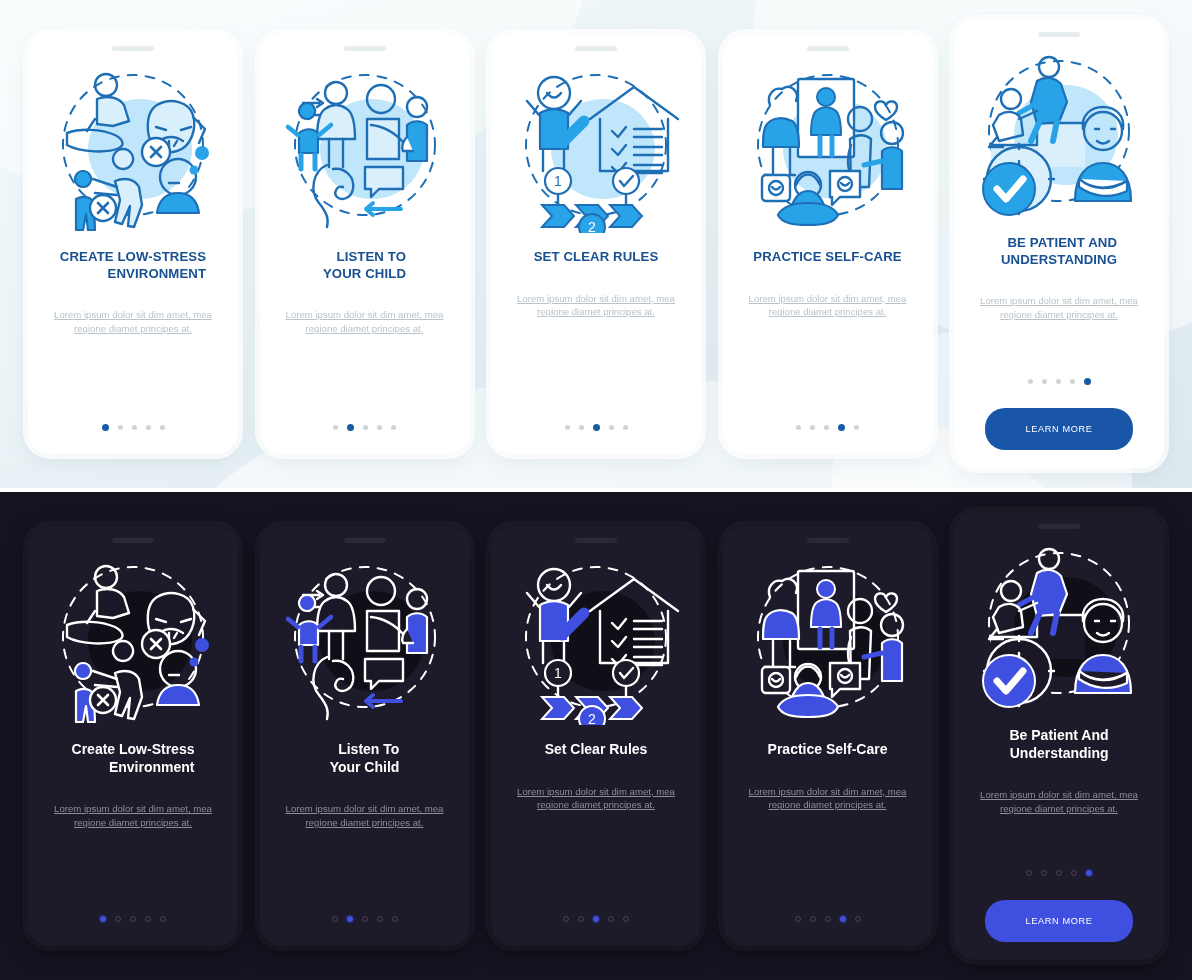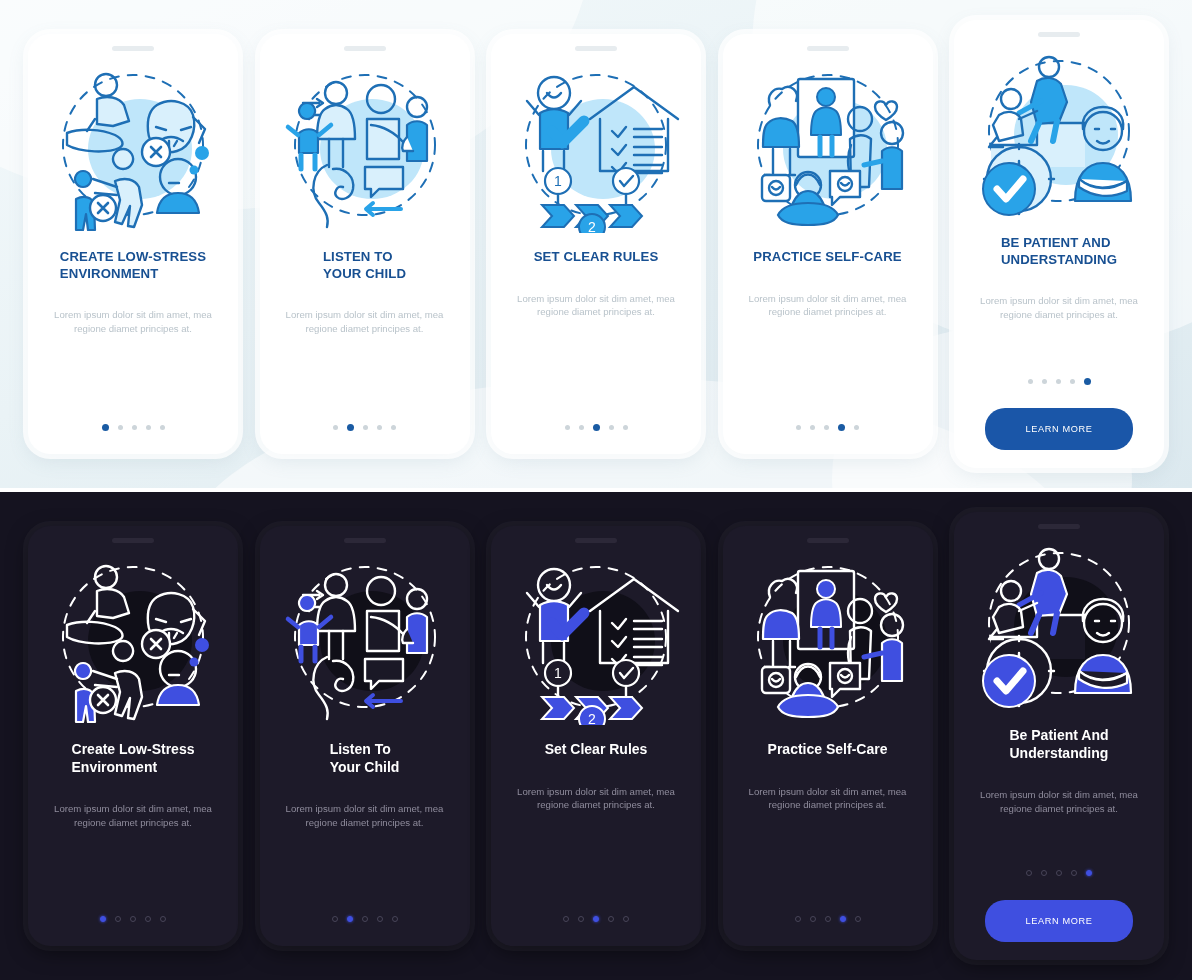--- a/index.html
+++ b/index.html
@@ -83,21 +83,21 @@
   
   .illus {
     width: 176px; height: 176px;
     margin-top: 6px;
     flex: 0 0 auto;
   }
   .illus svg { width: 100%; height: 100%; display: block; }
 
   
   .title {
-    text-align: left;
+    text-align: right;
     line-height: 1.25;
     padding: 0 14px;
     flex: 0 0 auto;
   }
   .light .title {
     color: #185092;
     font-size: 13.2px;
     font-weight: bold;
     letter-spacing: .1px;
     margin-top: 16px;
@@ -109,20 +109,21 @@
     margin-top: 16px;
   }
 
   .body {
     text-align: center;
     font-size: 9.6px;
     line-height: 1.45;
     padding: 0 22px;
     margin-top: 26px;
     flex: 0 0 auto;
+    text-decoration: underline;
   }
   .light .body { color: #b9c3ca; }
   .dark .body  { color: #8f8c9c; }
 
   .spacer { flex: 1 1 auto; }
 
   
   .dots {
     display: flex;
     gap: 9px;

